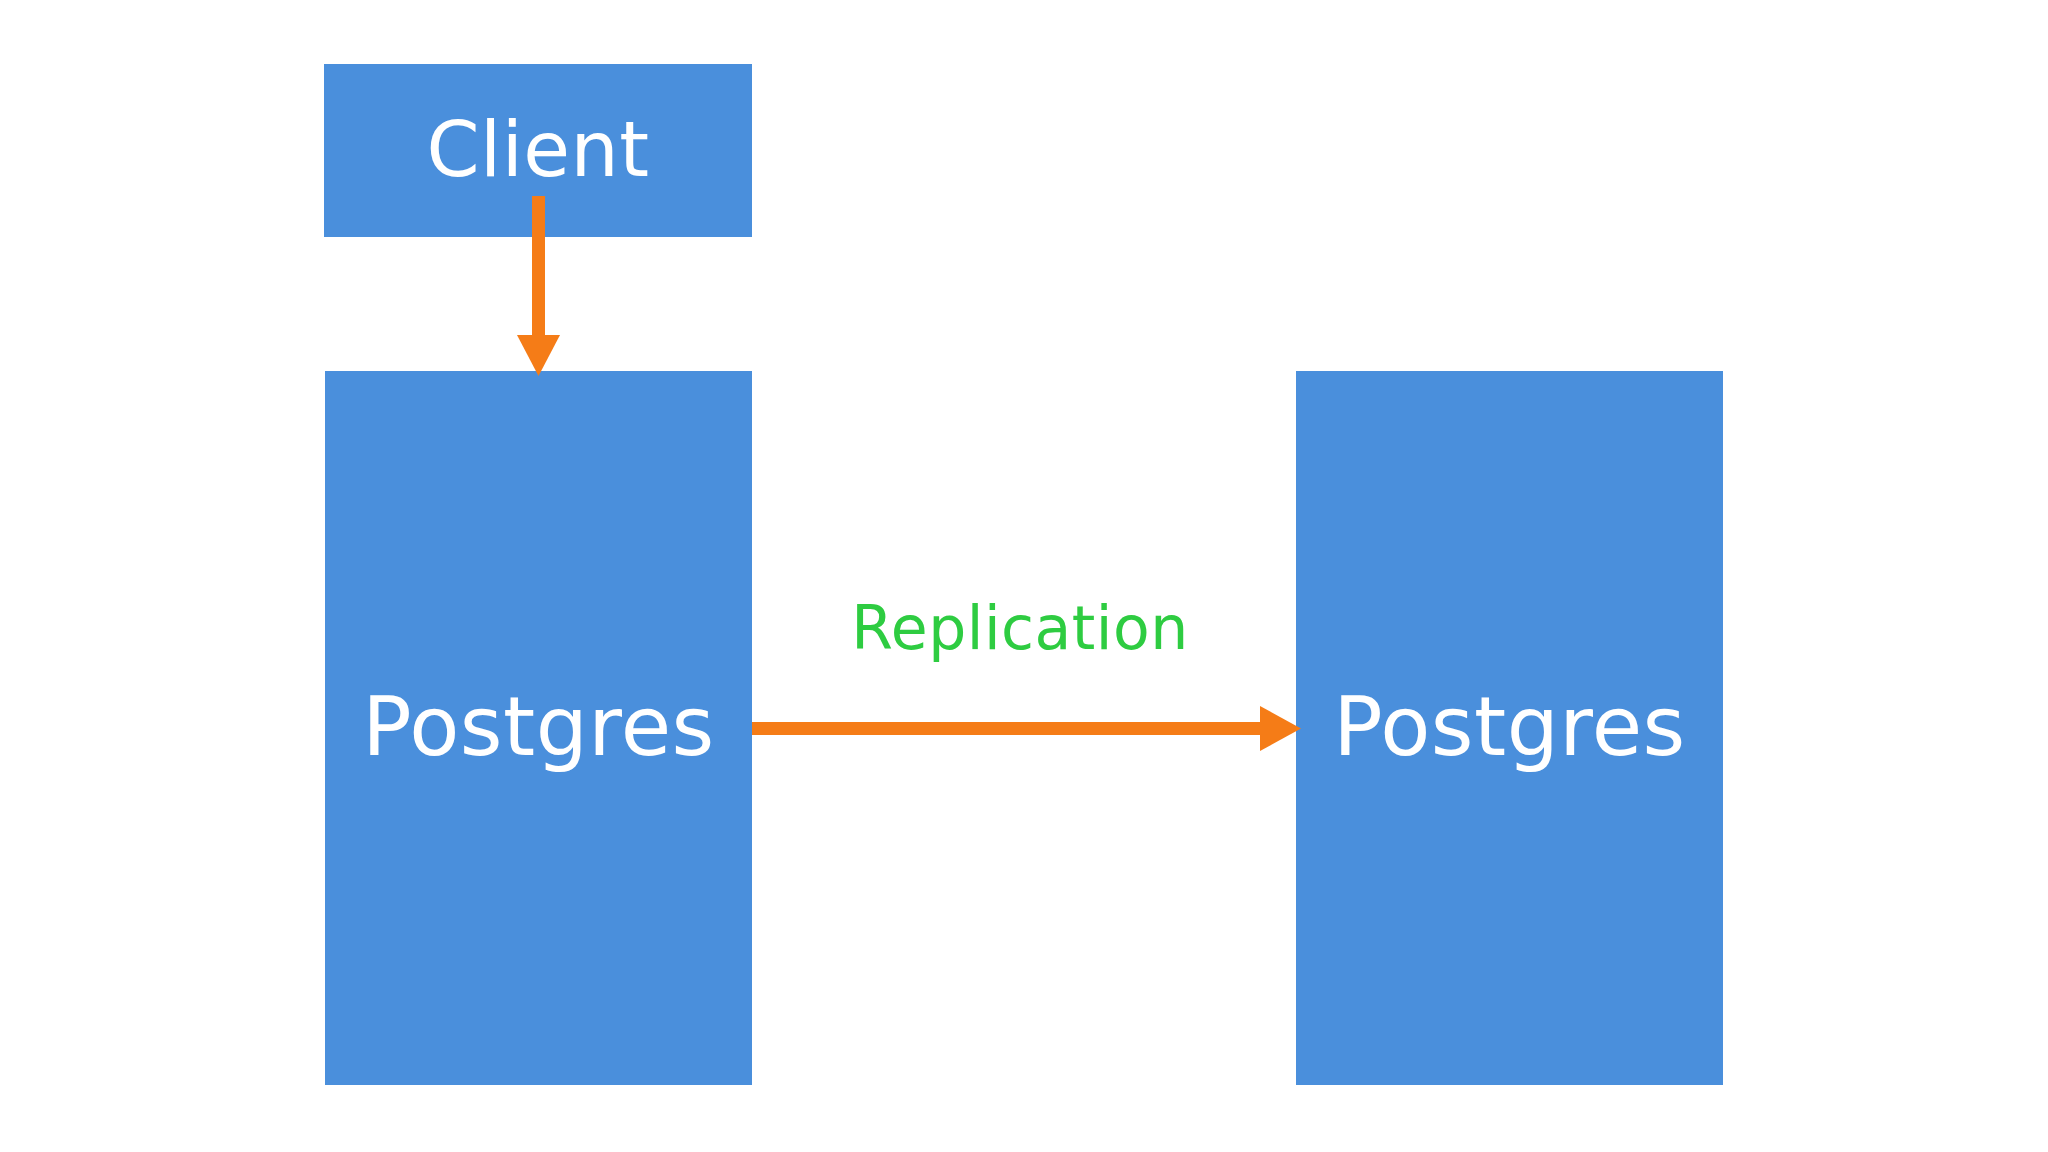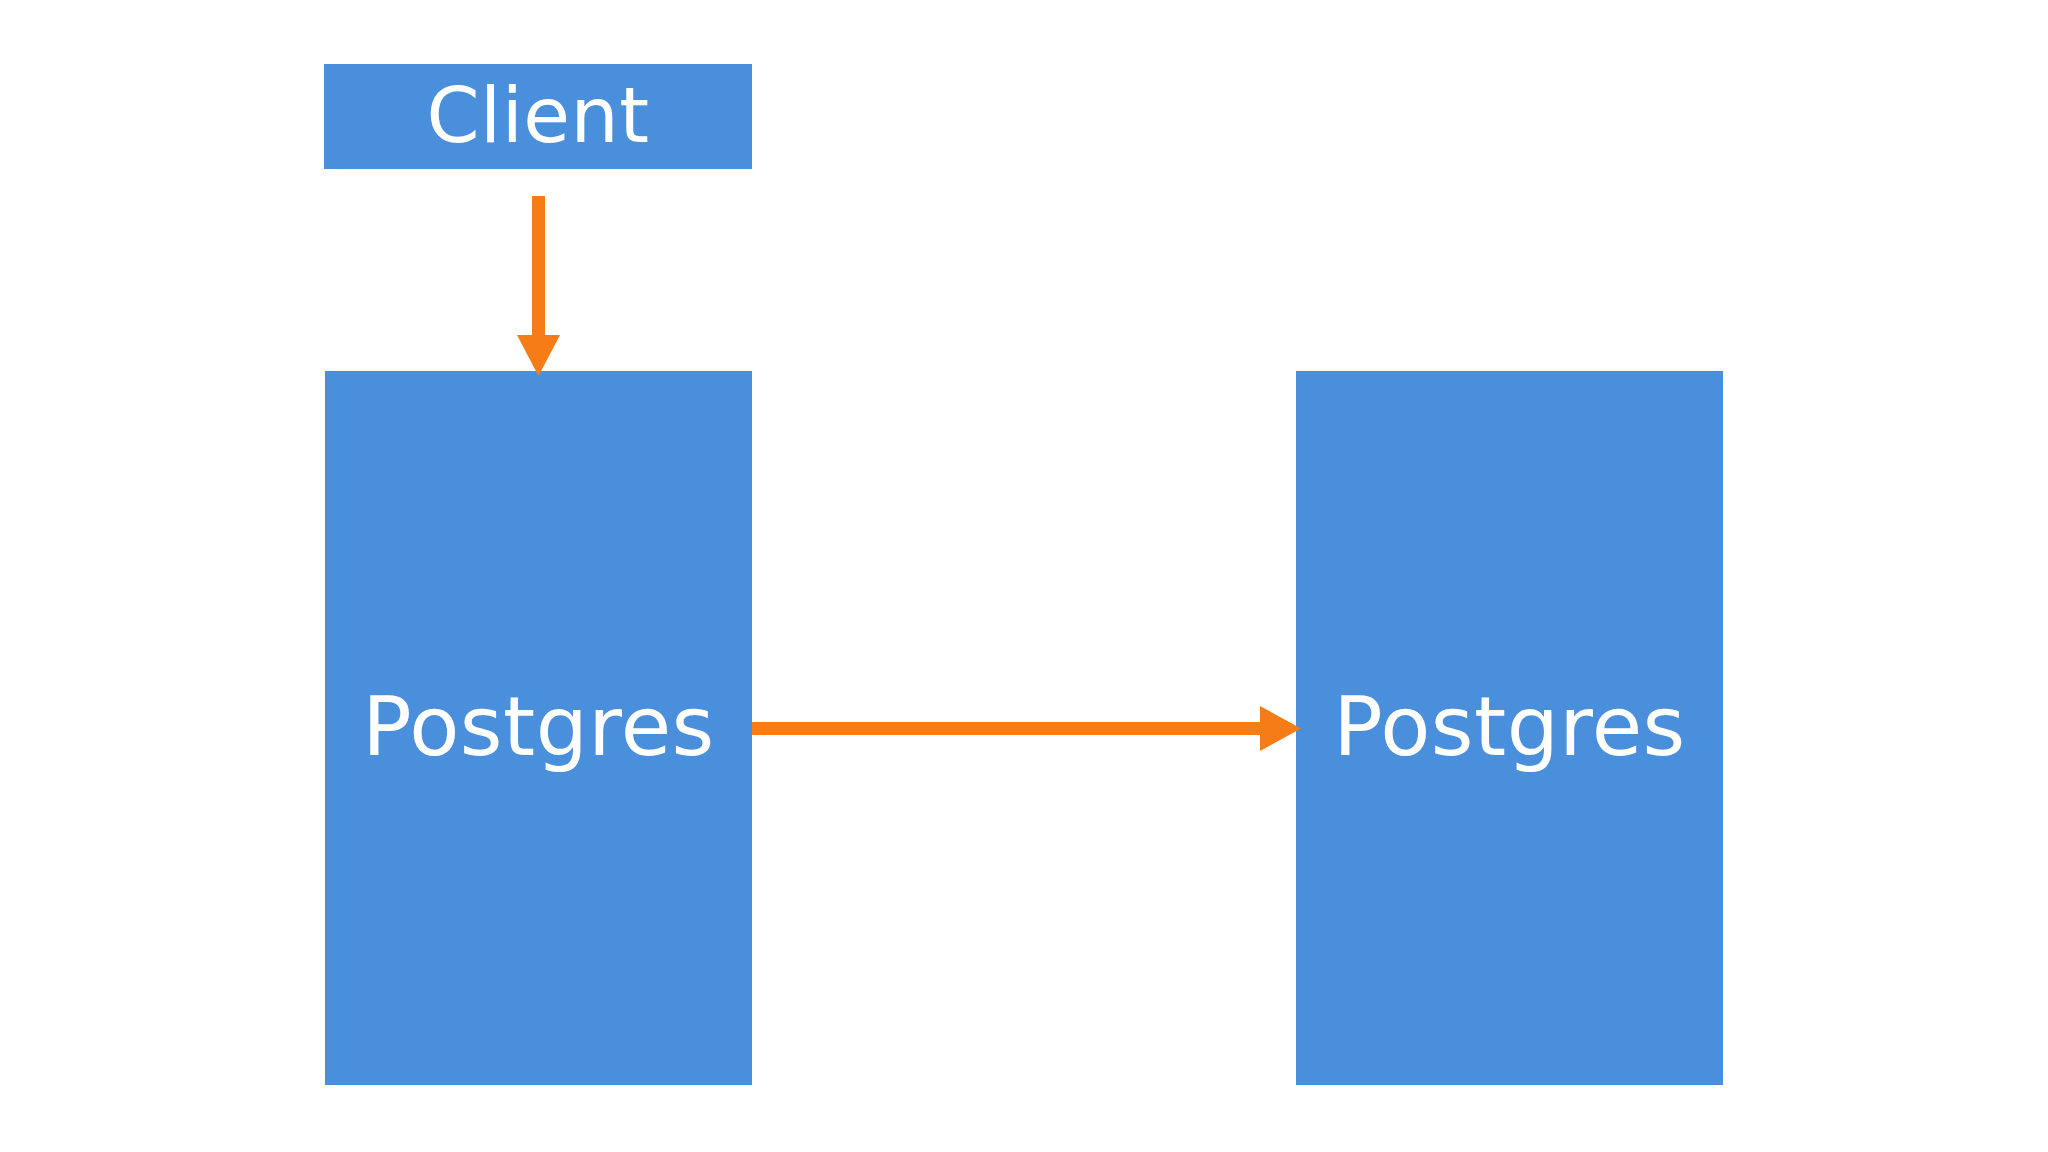--- a/index.html
+++ b/index.html
@@ -31,21 +31,21 @@
     font-weight: 400;
     letter-spacing: 0.5px;
     line-height: 1;
     user-select: none;
   }
 
   #node-client {
     left: 324px;
     top: 64px;
     width: 428px;
-    height: 105px;
+    height: 173px;
     background: #4A8FDC;
   }
   #node-client .node-label {
     font-size: 76px;
   }
 
   #node-postgres-primary {
     left: 325px;
     top: 371px;
     width: 427px;
@@ -131,14 +131,15 @@
   <svg class="arrow-svg" id="arrow-client-to-primary" viewBox="0 0 80 186" width="80" height="186">
     <rect x="32" y="0" width="13" height="144" fill="#F57C17"></rect>
     <polygon points="17,139 60,139 38.5,180" fill="#F57C17"></polygon>
   </svg>
 
   <svg class="arrow-svg" id="arrow-primary-to-replica" viewBox="0 0 560 80" width="560" height="80">
     <rect x="8" y="32" width="512" height="13" fill="#F57C17"></rect>
     <polygon points="516,16 557,38.5 516,61" fill="#F57C17"></polygon>
   </svg>
 
+  <div id="edge-label-replication">Replication</div>
 
 </div>
 
 </body></html>

